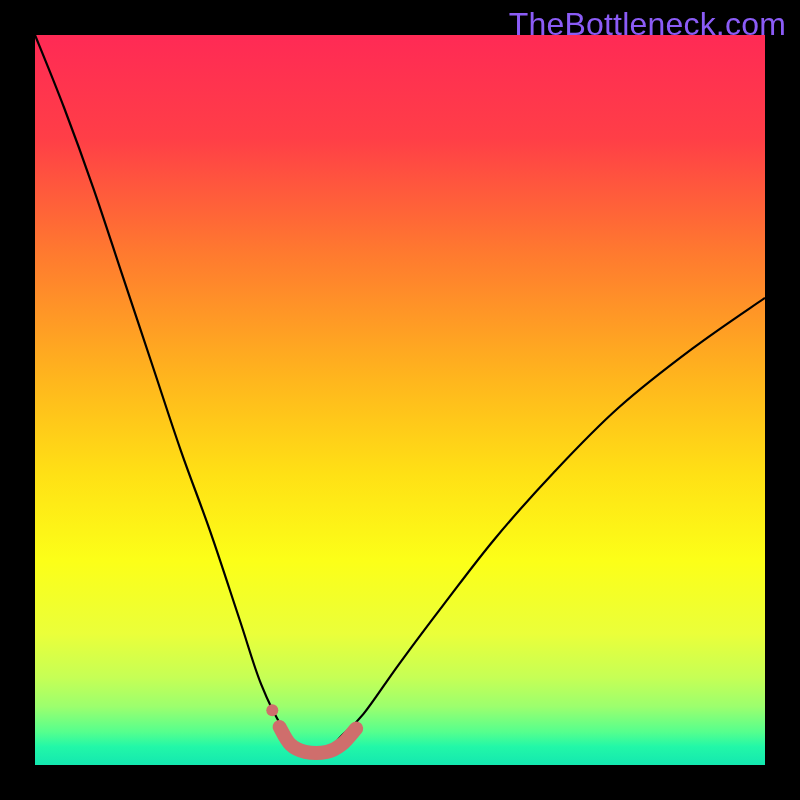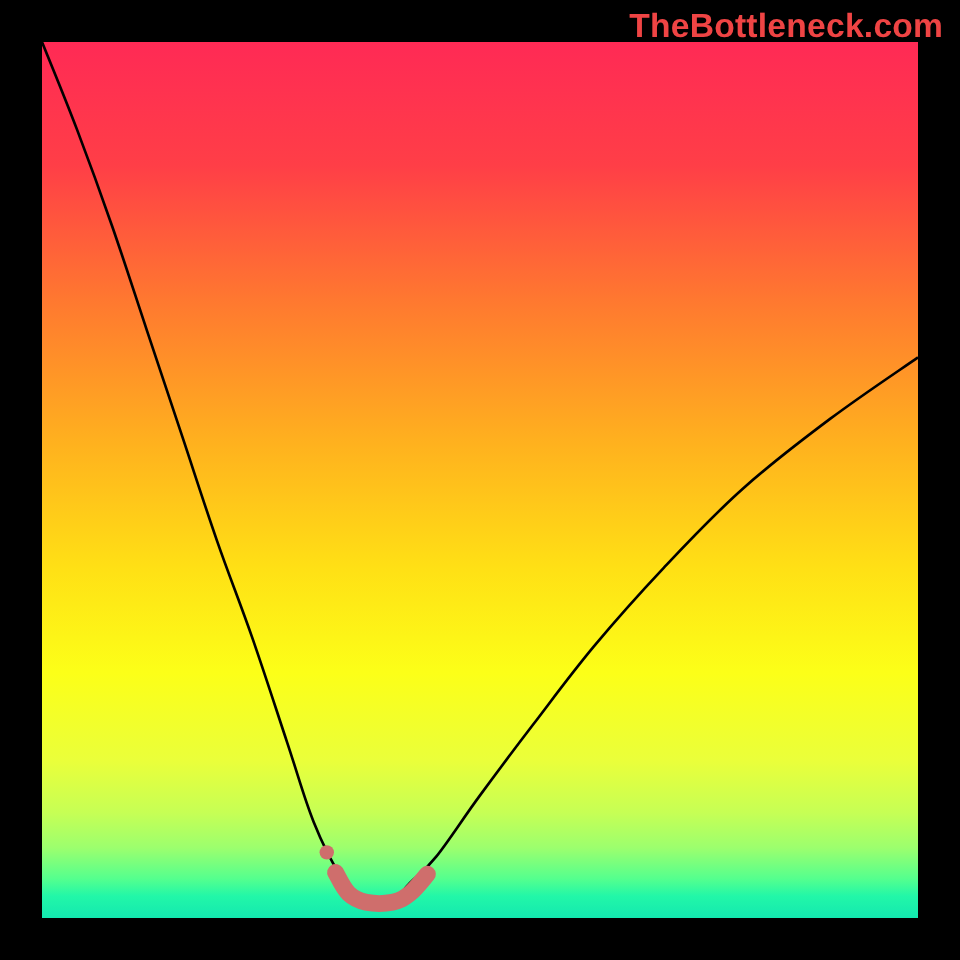--- a/index.html
+++ b/index.html
@@ -25,23 +25,23 @@
     top: 35px;
     width: 730px;
     height: 730px;
     
     overflow: visible;
   }
   .watermark {
     position: absolute;
     top: 6px;
     right: 14px;
-    color: #ef4444;
-    font-size: 28px;
-    font-weight: 700;
+    color: #8b5cf6;
+    font-size: 32px;
+    font-weight: 400;
     letter-spacing: 0.2px;
     user-select: none;
   }
   svg.curve {
     position: absolute;
     left: 0;
     top: 0;
     width: 730px;
     height: 730px;
     overflow: visible;

